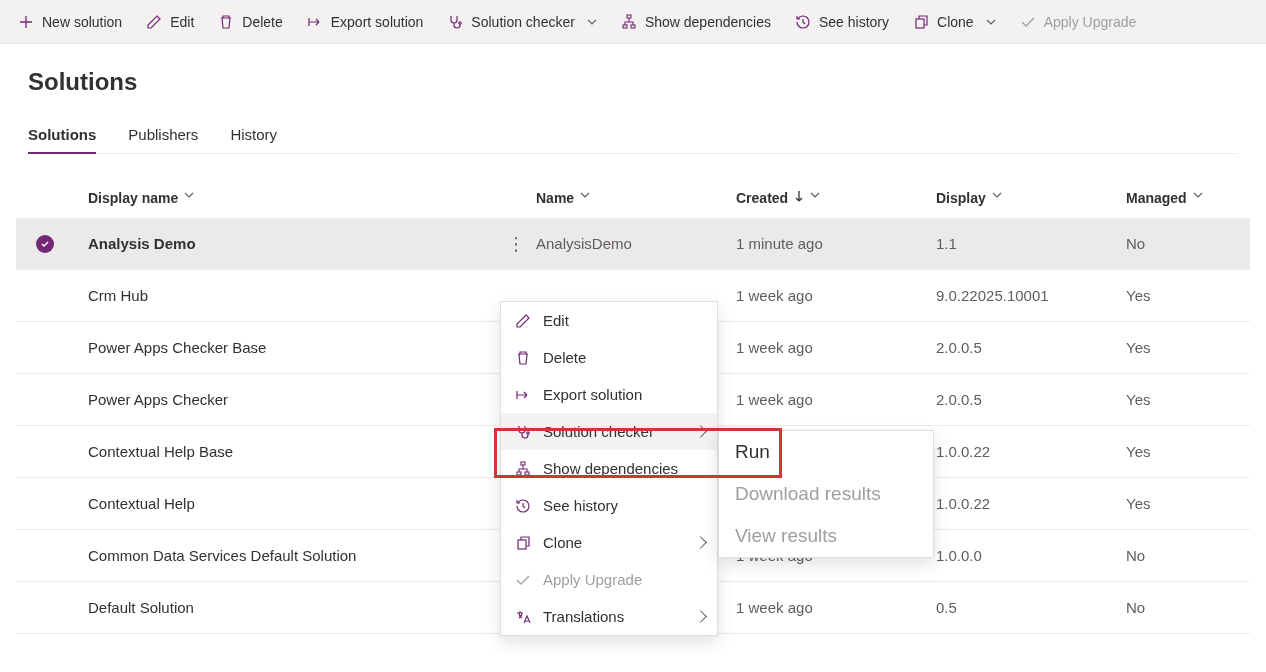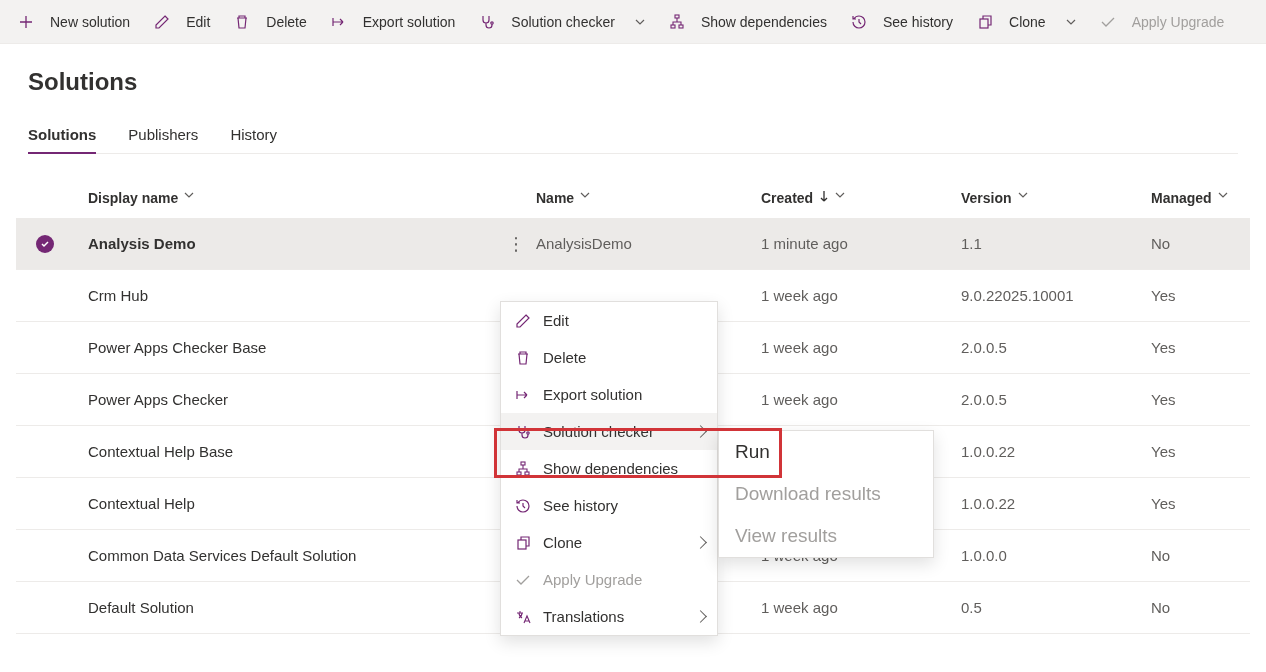--- a/index.html
+++ b/index.html
@@ -19,21 +19,21 @@
     align-items: center;
     height: 44px;
     background: #f3f2f1;
     padding: 0 8px;
     border-bottom: 1px solid #edebe9;
     gap: 4px;
   }
   .toolbar-btn {
     display: inline-flex;
     align-items: center;
-    gap: 16px;
+    gap: 8px;
     padding: 0 10px;
     height: 44px;
     cursor: pointer;
     color: #323130;
     white-space: nowrap;
   }
   .toolbar-btn.disabled { color: #a19f9d; }
   .toolbar-btn svg { flex-shrink: 0; }
   .accent-stroke { stroke: #742774; }
   .gray-stroke { stroke: #a19f9d; }
@@ -71,21 +71,21 @@
   .table-wrap { padding: 36px 16px 0 16px; }
   .table-header {
     display: flex;
     align-items: center;
     padding: 0 0 12px 0;
     font-weight: 600;
     color: #323130;
   }
   .col-check { width: 60px; flex-shrink: 0; }
   .col-display { width: 420px; flex-shrink: 0; padding-left: 12px; }
-  .col-name { width: 225px; flex-shrink: 0; }
+  .col-name { width: 200px; flex-shrink: 0; }
   .col-created { width: 200px; flex-shrink: 0; }
   .col-version { width: 190px; flex-shrink: 0; }
   .col-managed { width: 120px; flex-shrink: 0; }
   .col-actions { width: 40px; flex-shrink: 0; display:flex; justify-content:center; }
 
   .th { display: inline-flex; gap: 6px; cursor: pointer; }
   .sort-chev { width: 10px; height: 10px; }
 
   .row {
     display: flex;
@@ -285,21 +285,21 @@
         <svg width="10" height="12" viewBox="0 0 10 12">
             <path d="M5 1v10m0 0l-3-3m3 3l3-3" stroke="#323130" stroke-width="1.3" fill="none"></path>
           </svg>
         <svg class="sort-chev" viewBox="0 0 10 10">
             <path d="M1 3l4 4 4-4" stroke="#605e5c" stroke-width="1.2" fill="none"></path>
           </svg>
       </span>
     </div>
     <div class="col-version">
       <span class="th">
-        <span>Version</span>
+        <span>Display</span>
         <svg class="sort-chev" viewBox="0 0 10 10">
             <path d="M1 3l4 4 4-4" stroke="#605e5c" stroke-width="1.2" fill="none"></path>
           </svg>
       </span>
     </div>
     <div class="col-managed">
       <span class="th">
         <span>Managed</span>
         <svg class="sort-chev" viewBox="0 0 10 10">
             <path d="M1 3l4 4 4-4" stroke="#605e5c" stroke-width="1.2" fill="none"></path>

